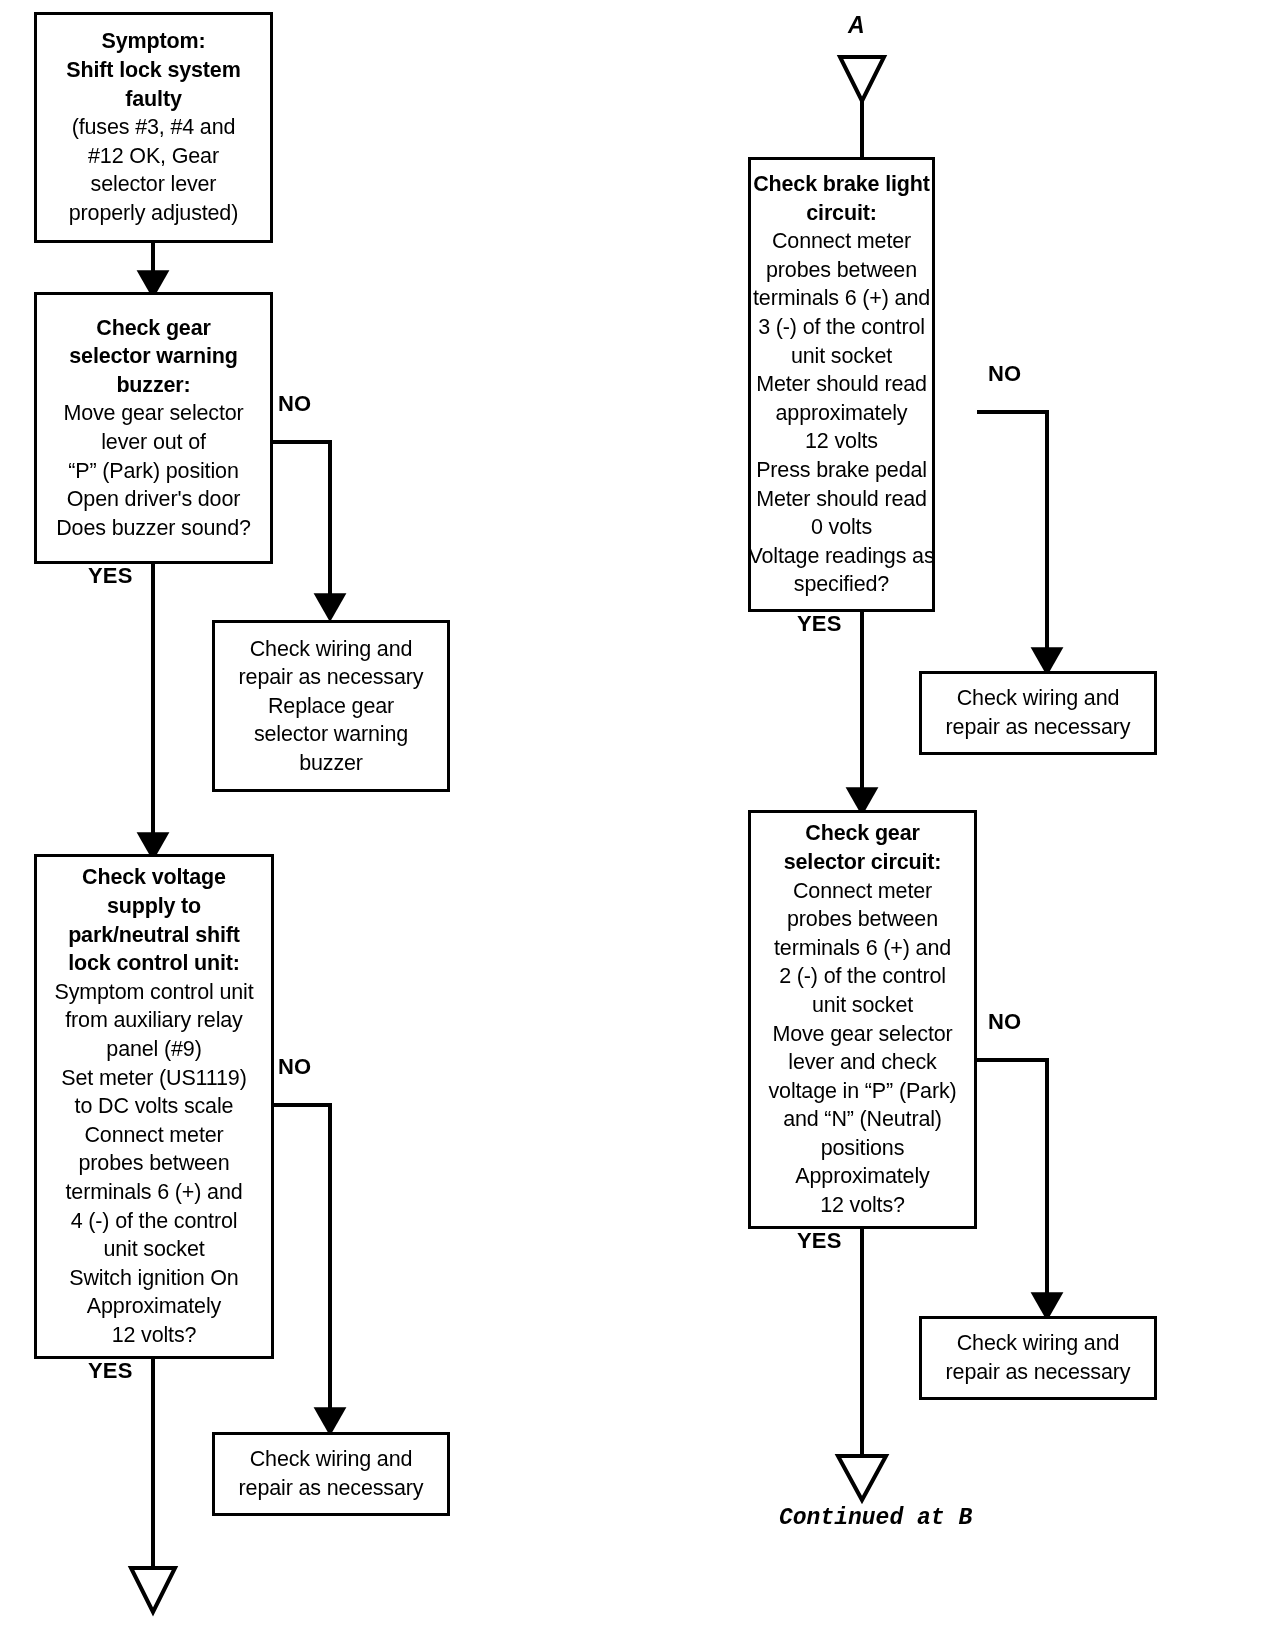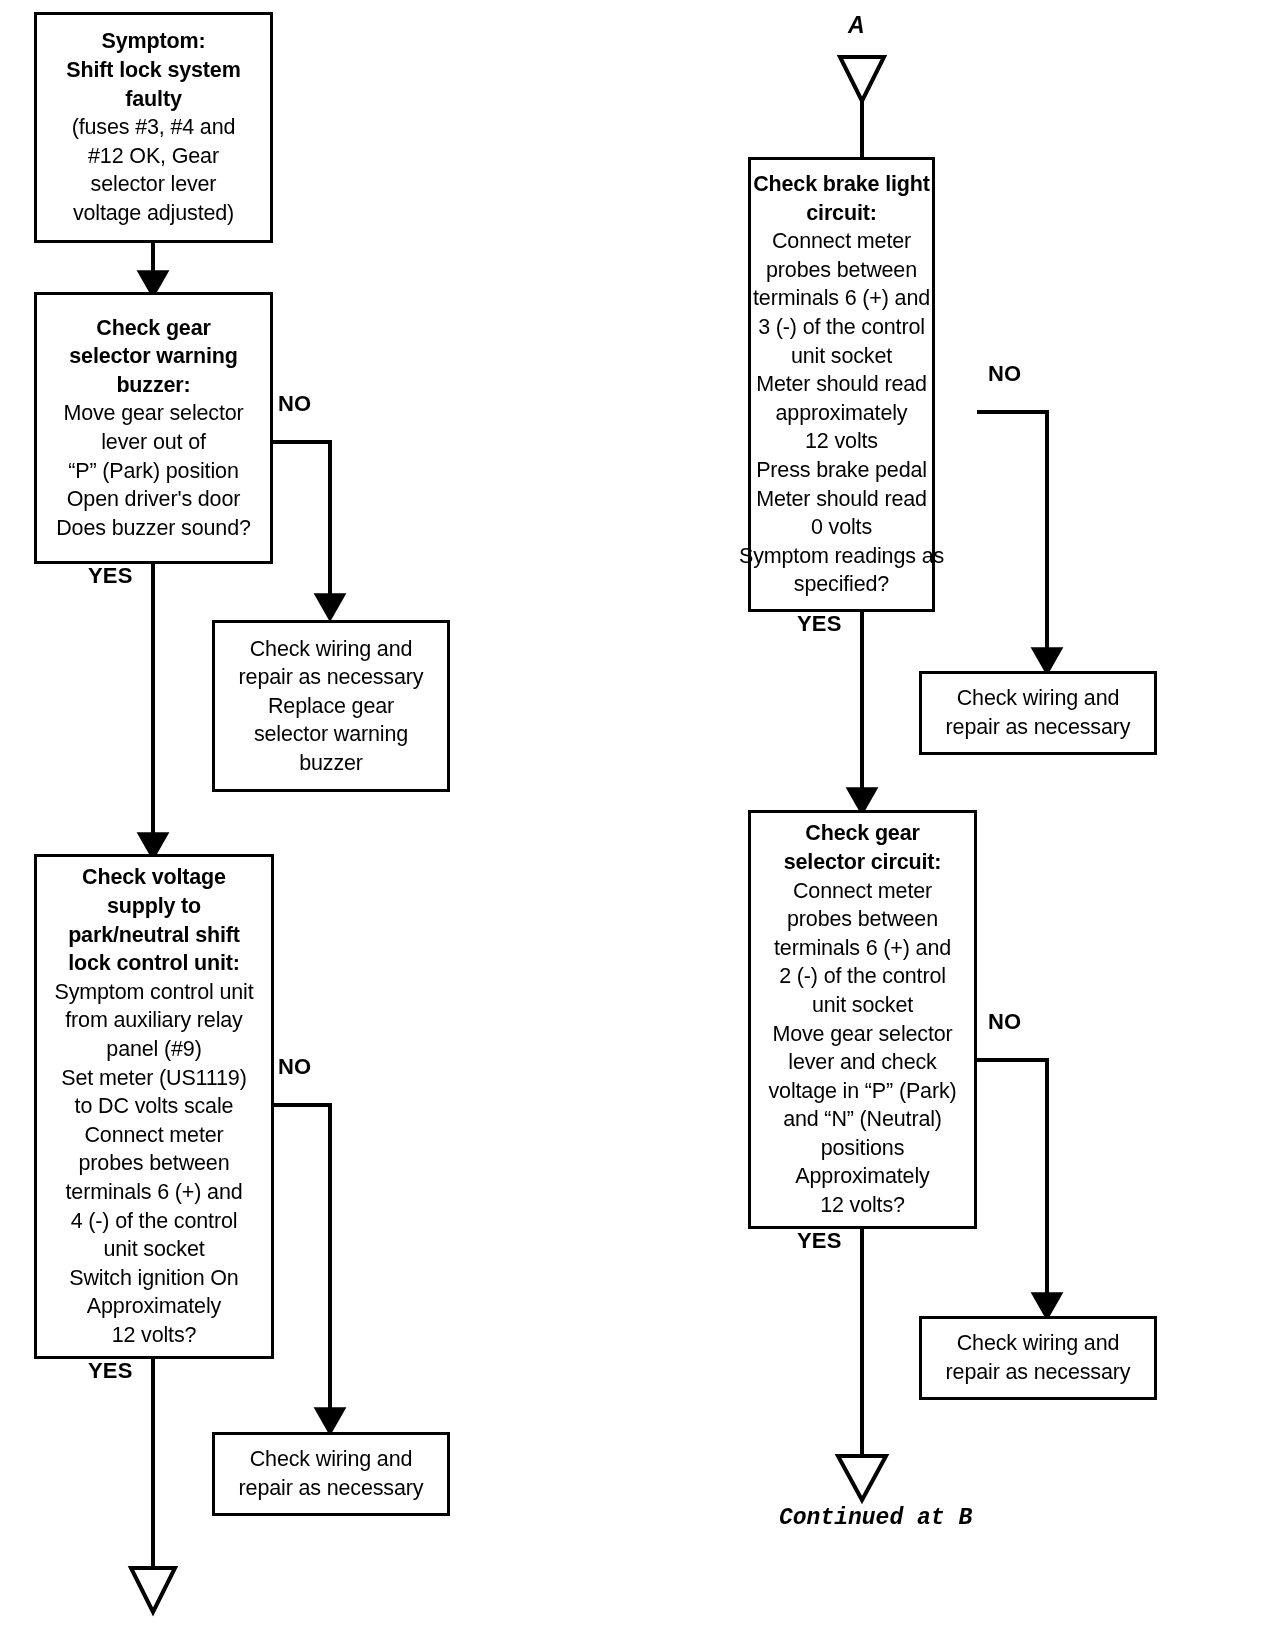--- a/index.html
+++ b/index.html
@@ -110,21 +110,21 @@
   <div class="edge-label" style="left:988px; top:1009px;">NO</div>
   <div class="edge-label" style="left:797px; top:1228px;">YES</div>
 
   <div class="node-box" style="left:34px; top:12px; width:239px; height:231px;">
       <span class="node-line bold">Symptom:</span>
       <span class="node-line bold">Shift lock system</span>
       <span class="node-line bold">faulty</span>
       <span class="node-line">(fuses #3, #4 and</span>
       <span class="node-line">#12 OK, Gear</span>
       <span class="node-line">selector lever</span>
-      <span class="node-line">voltage adjusted)</span>
+      <span class="node-line">properly adjusted)</span>
     </div>
 
   <div class="node-box" style="left:34px; top:292px; width:239px; height:272px;">
       <span class="node-line bold">Check gear</span>
       <span class="node-line bold">selector warning</span>
       <span class="node-line bold">buzzer:</span>
       <span class="node-line">Move gear selector</span>
       <span class="node-line">lever out of</span>
       <span class="node-line">“P” (Park) position</span>
       <span class="node-line">Open driver's door</span>
@@ -171,21 +171,21 @@
       <span class="node-line">probes between</span>
       <span class="node-line">terminals 6 (+) and</span>
       <span class="node-line">3 (-) of the control</span>
       <span class="node-line">unit socket</span>
       <span class="node-line">Meter should read</span>
       <span class="node-line">approximately</span>
       <span class="node-line">12 volts</span>
       <span class="node-line">Press brake pedal</span>
       <span class="node-line">Meter should read</span>
       <span class="node-line">0 volts</span>
-      <span class="node-line">Symptom readings as</span>
+      <span class="node-line">Voltage readings as</span>
       <span class="node-line">specified?</span>
     </div>
 
   <div class="node-box" style="left:919px; top:671px; width:238px; height:84px;">
       <span class="node-line">Check wiring and</span>
       <span class="node-line">repair as necessary</span>
     </div>
 
   <div class="node-box" style="left:748px; top:810px; width:229px; height:419px;">
       <span class="node-line bold">Check gear</span>

